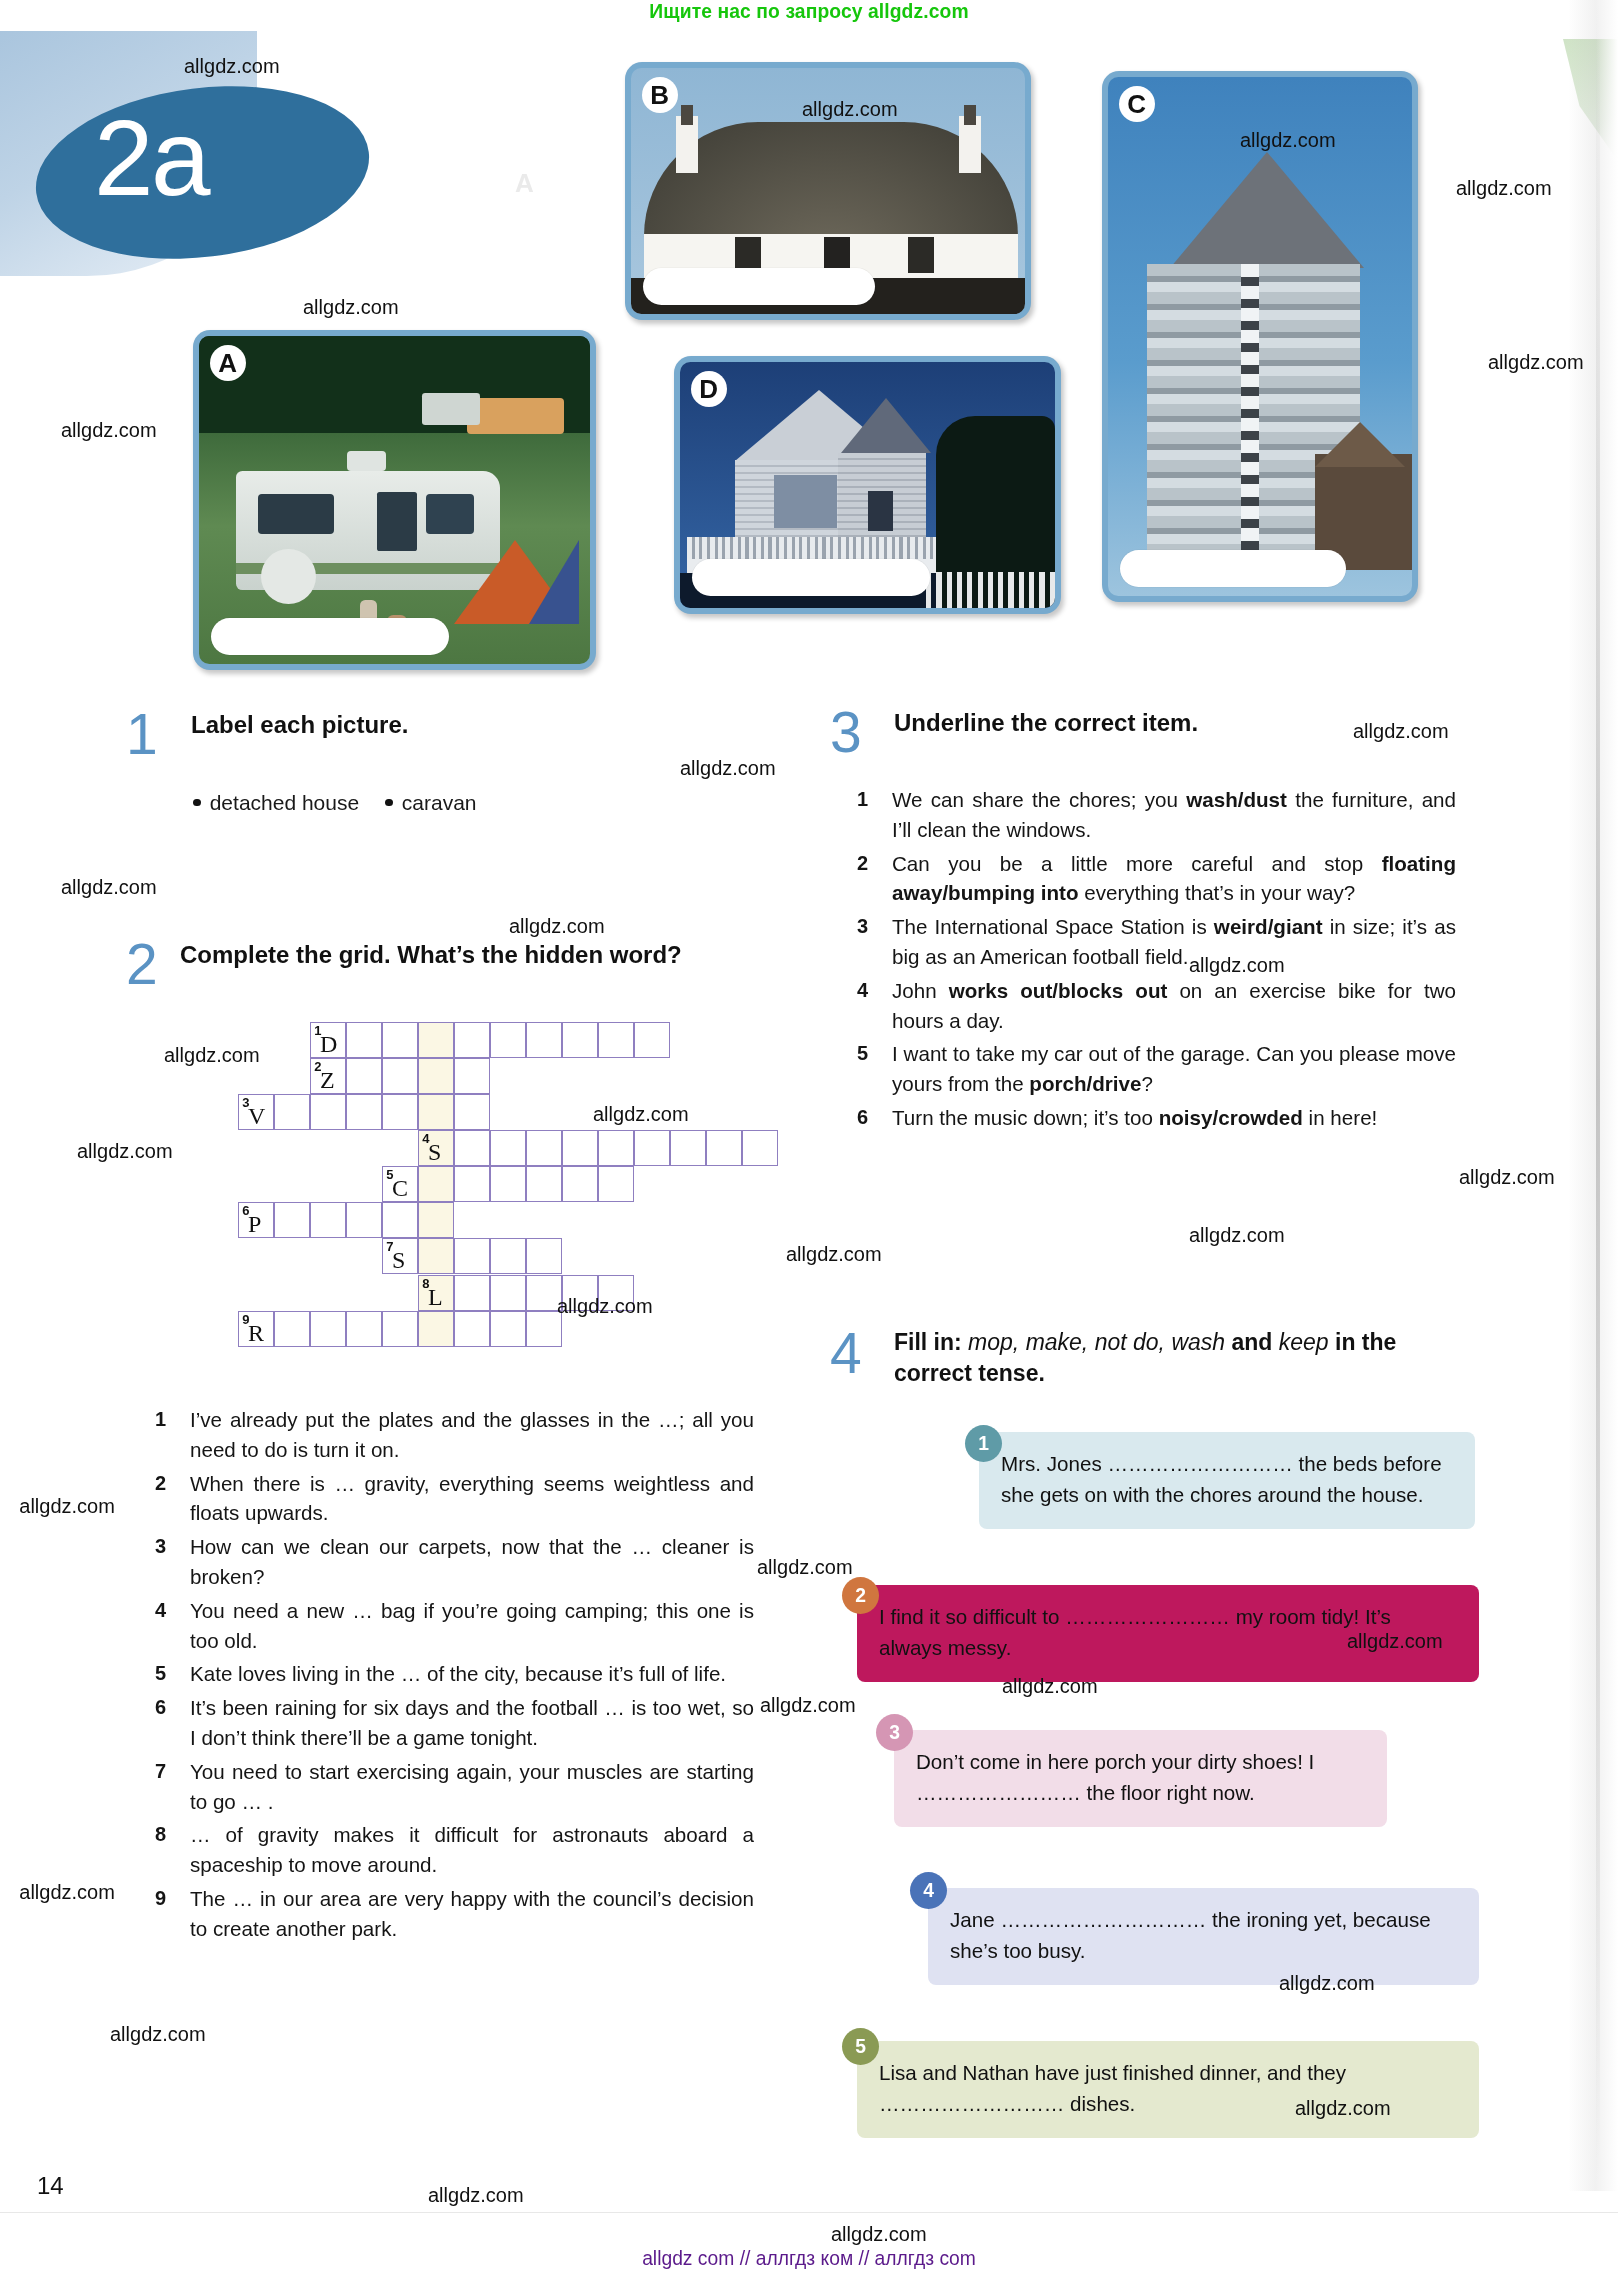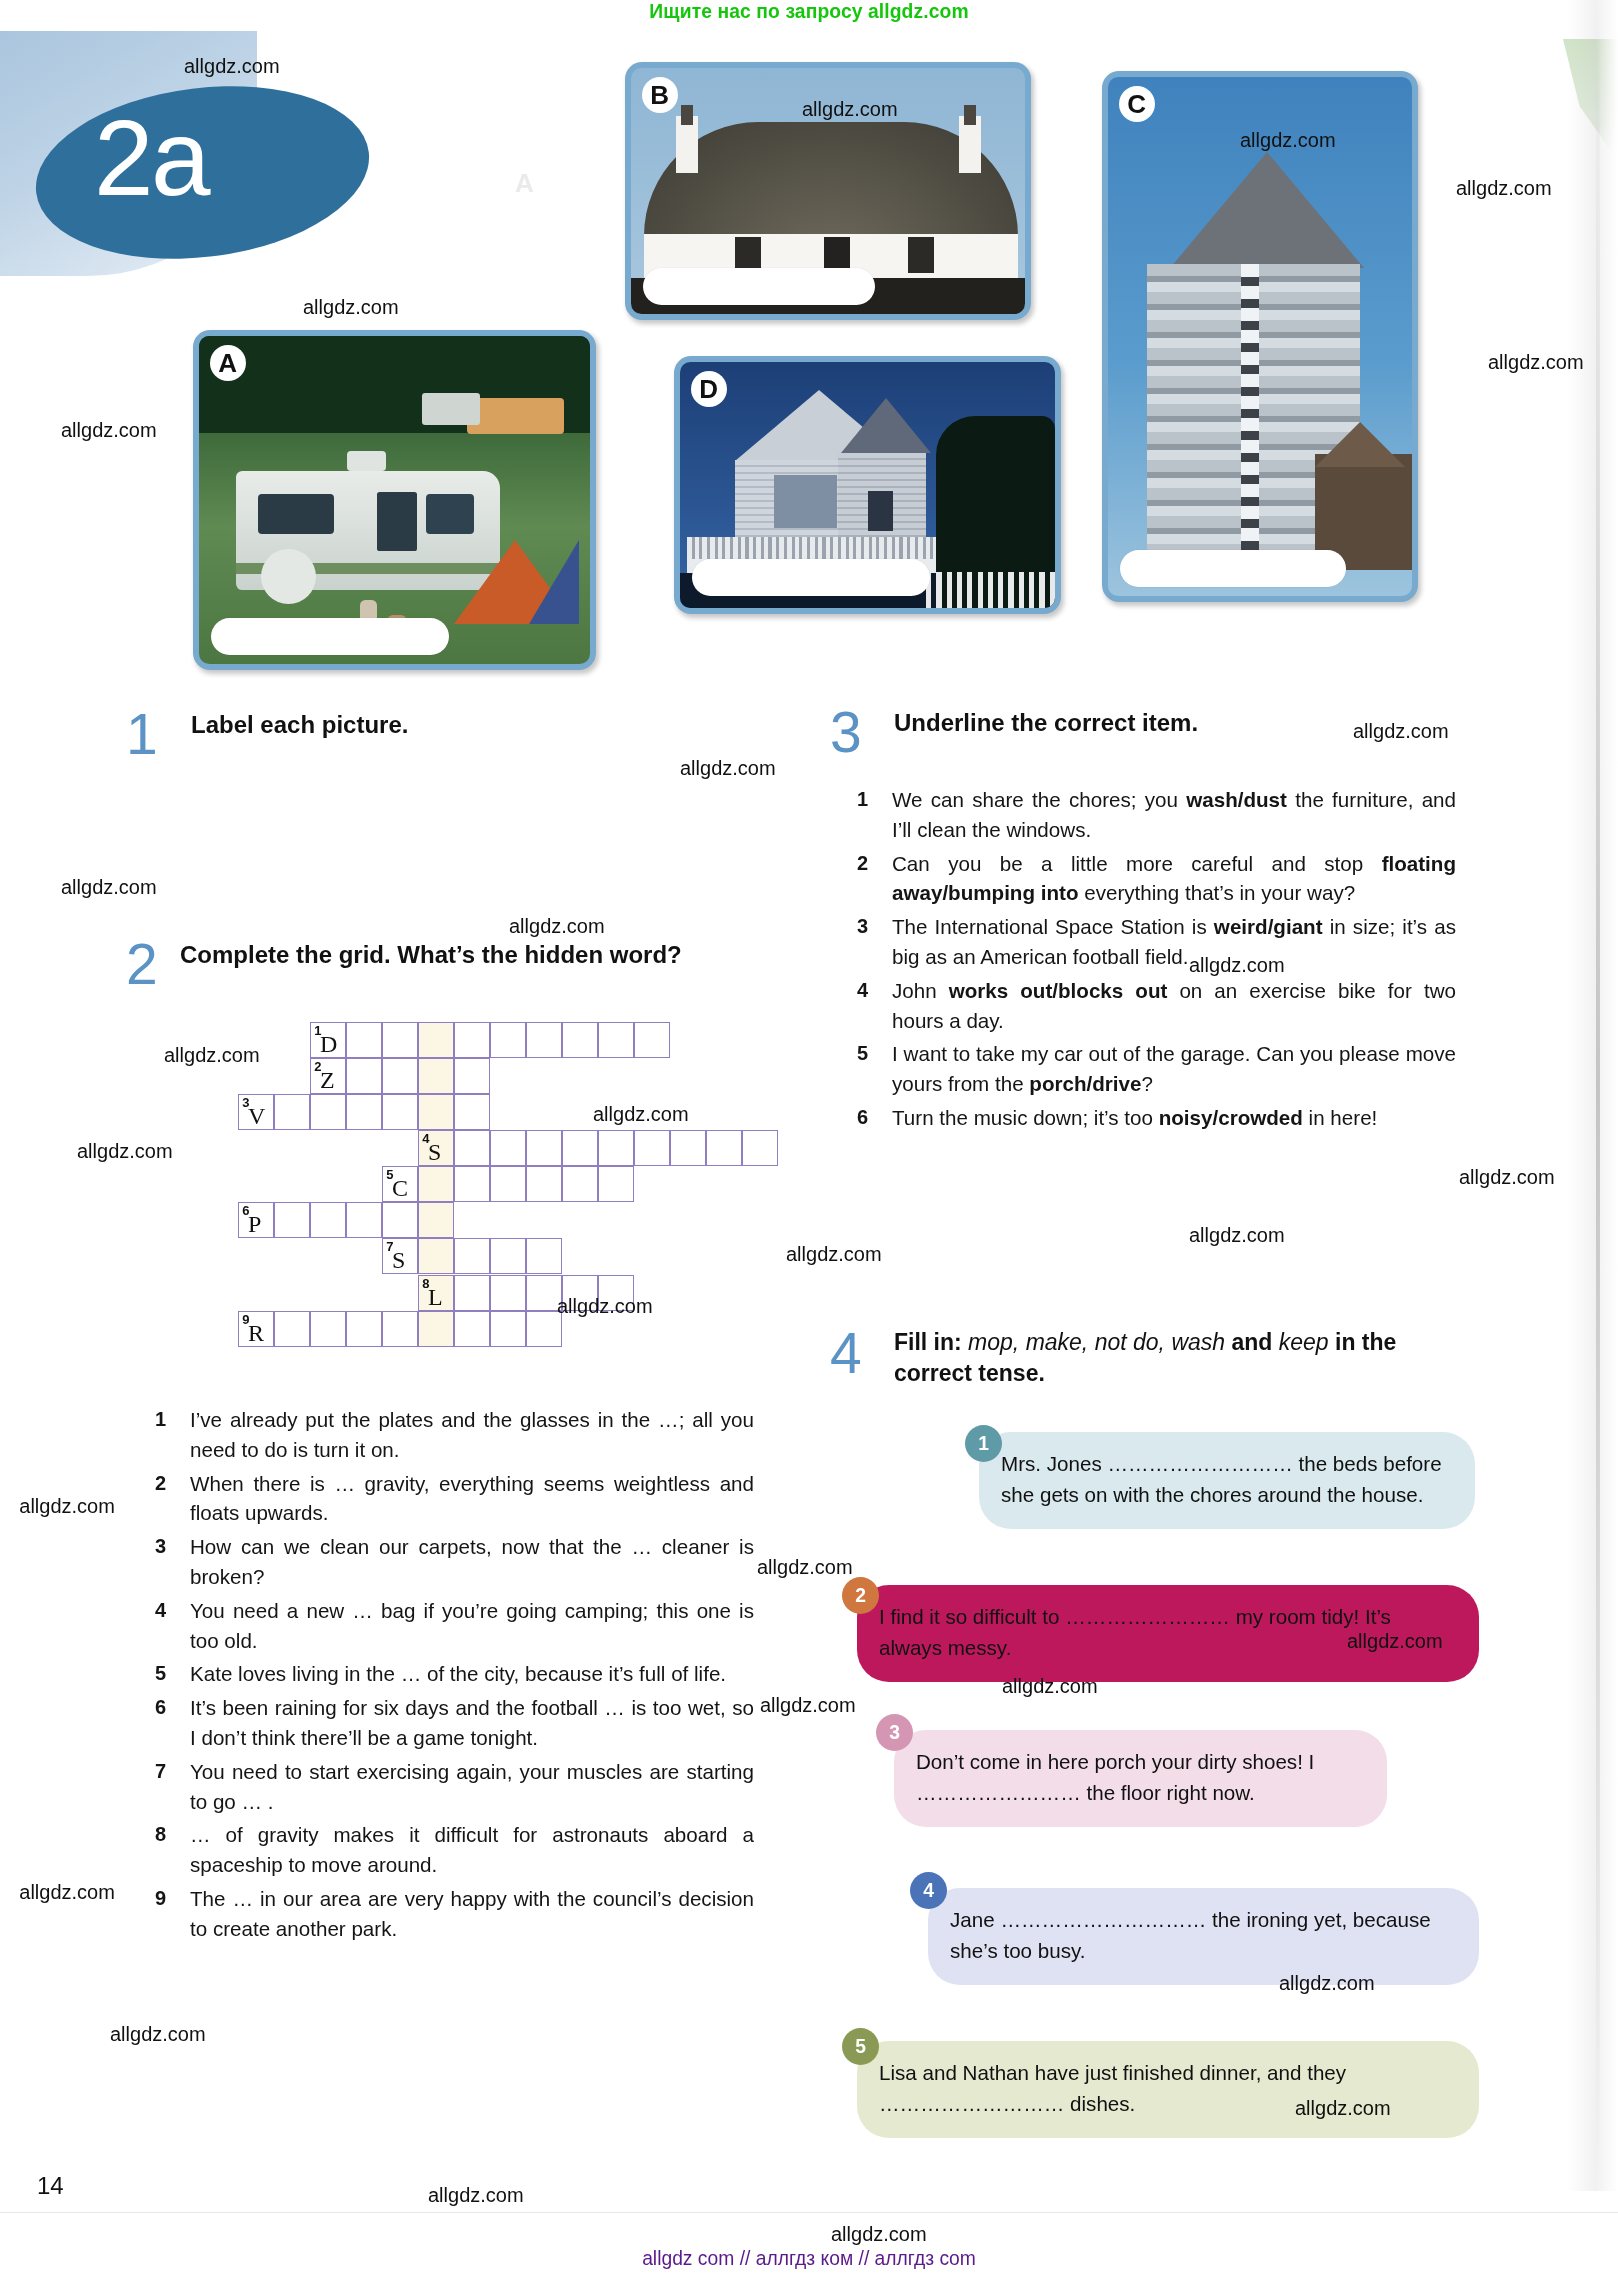--- a/index.html
+++ b/index.html
@@ -119,21 +119,21 @@
   .cell{
     width:36px;height:36px;box-sizing:border-box;
     border:1.3px solid #8f7fc0;background:#ffffff;position:relative;
   }
   .cell.hl{background:#fbf7e4;}
   .cell .num{position:absolute;left:3.2px;top:0px;font-size:13px;font-weight:700;color:#111;}
   .cell .ltr{position:absolute;left:9px;top:9px;font-size:24px;font-weight:400;color:#111;line-height:1;
              font-family:"Liberation Serif", serif;}
   
   .bubble{
-    position:absolute;border-radius:32px;padding:17px 22px 18px 22px;
+    position:absolute;border-radius:8px;padding:17px 22px 18px 22px;
     font-size:20.6px;line-height:1.5;color:#111;box-sizing:border-box;
     font-family:"Liberation Sans", sans-serif;
   }
   .bnum{
     position:absolute;width:37px;height:37px;border-radius:50%;
     color:#fff;font-size:19.3px;font-weight:700;display:flex;align-items:center;justify-content:center;
     font-family:"Liberation Sans", sans-serif;z-index:3;
   }
   .pagenum{
     position:absolute;left:37px;bottom:84px;font-size:24px;color:#111;
@@ -257,20 +257,23 @@
       <div style="position:absolute;right:0;bottom:0;width:129px;height:36px;background:repeating-linear-gradient(90deg,#e7e9ea 0 5.2px,transparent 5.2px 10.3px);"></div>
       <div class="letter">D</div>
       <div class="answerbox" style="width:238px;bottom:11.6px;"></div>
     </div>
   </div>
 
   <div class="ex-num" style="left:126px;top:706px;font-size:57px;">1</div>
   <div class="ex-title" style="left:191px;top:711px;font-size:24px;">Label each picture.</div>
 
   <div class="bullets" style="left:193px;top:785px;width:490px;">
+    <div>
+      <span class="dot"></span><span>detached house</span><span class="dot2"></span><span>caravan</span>
+    </div>
   </div>
 
   <div class="ex-num" style="left:126px;top:936px;font-size:57px;">2</div>
   <div class="ex-title" style="left:180px;top:941px;font-size:24px;">Complete the grid. What’s the hidden word?</div>
 
   <div id="grid" style="left:238px;top:1022px;">
       <div class="row" style="left: 72px; top: 0px;">
         <div class="cell">
           <span class="num">1</span>
           <span class="ltr">D</span>

